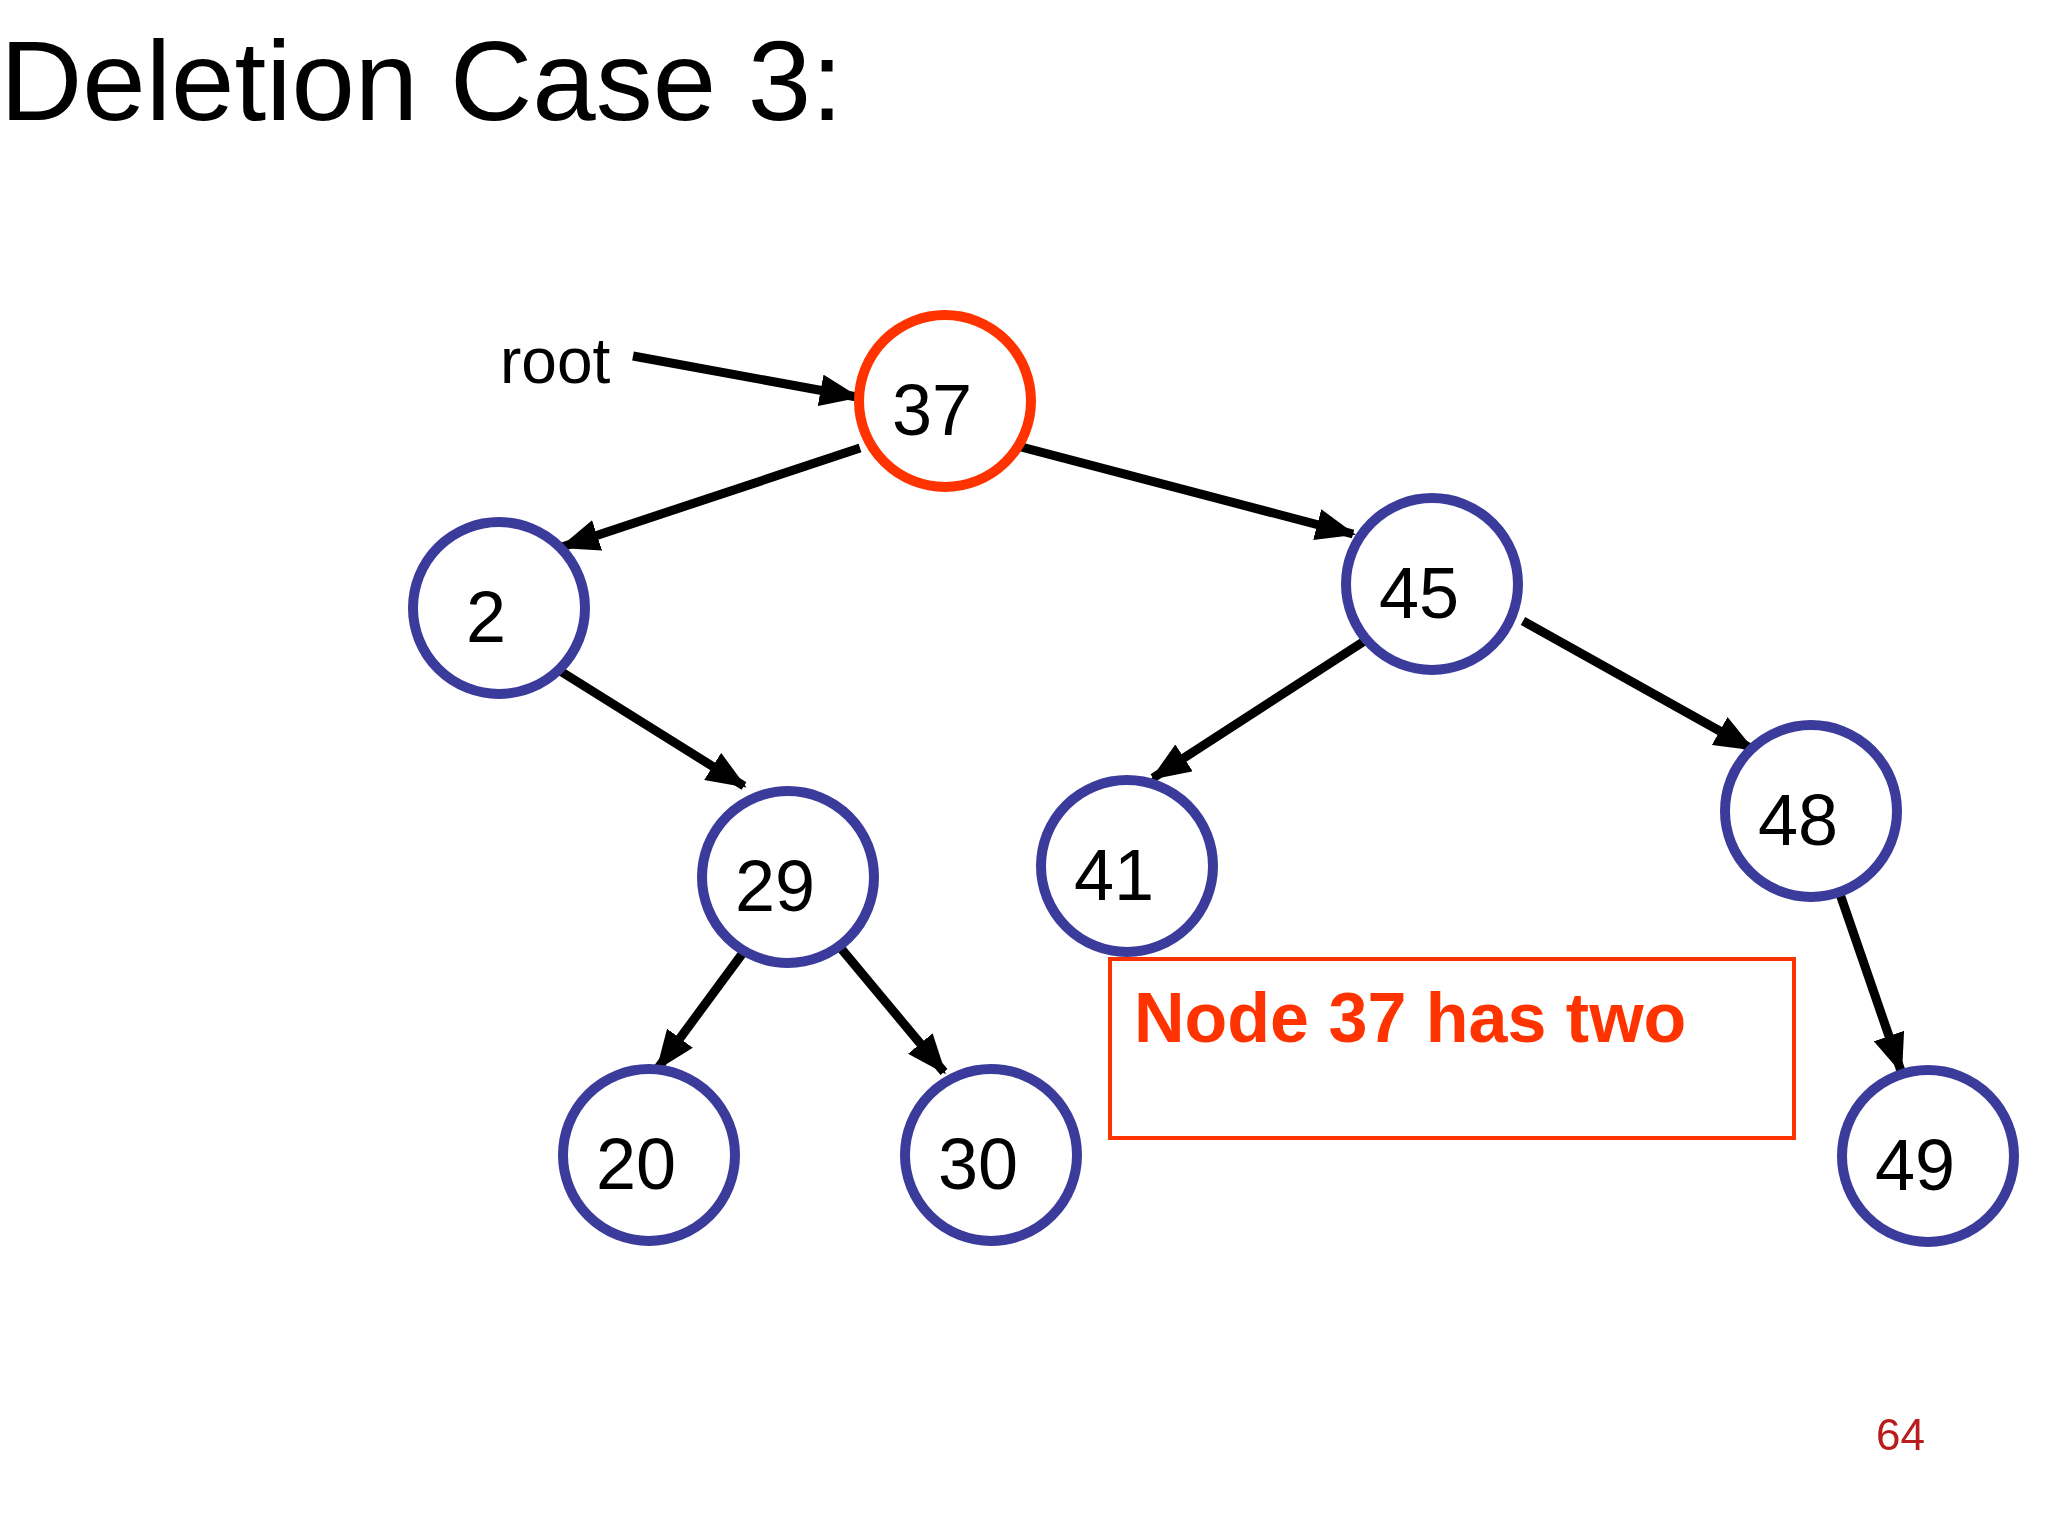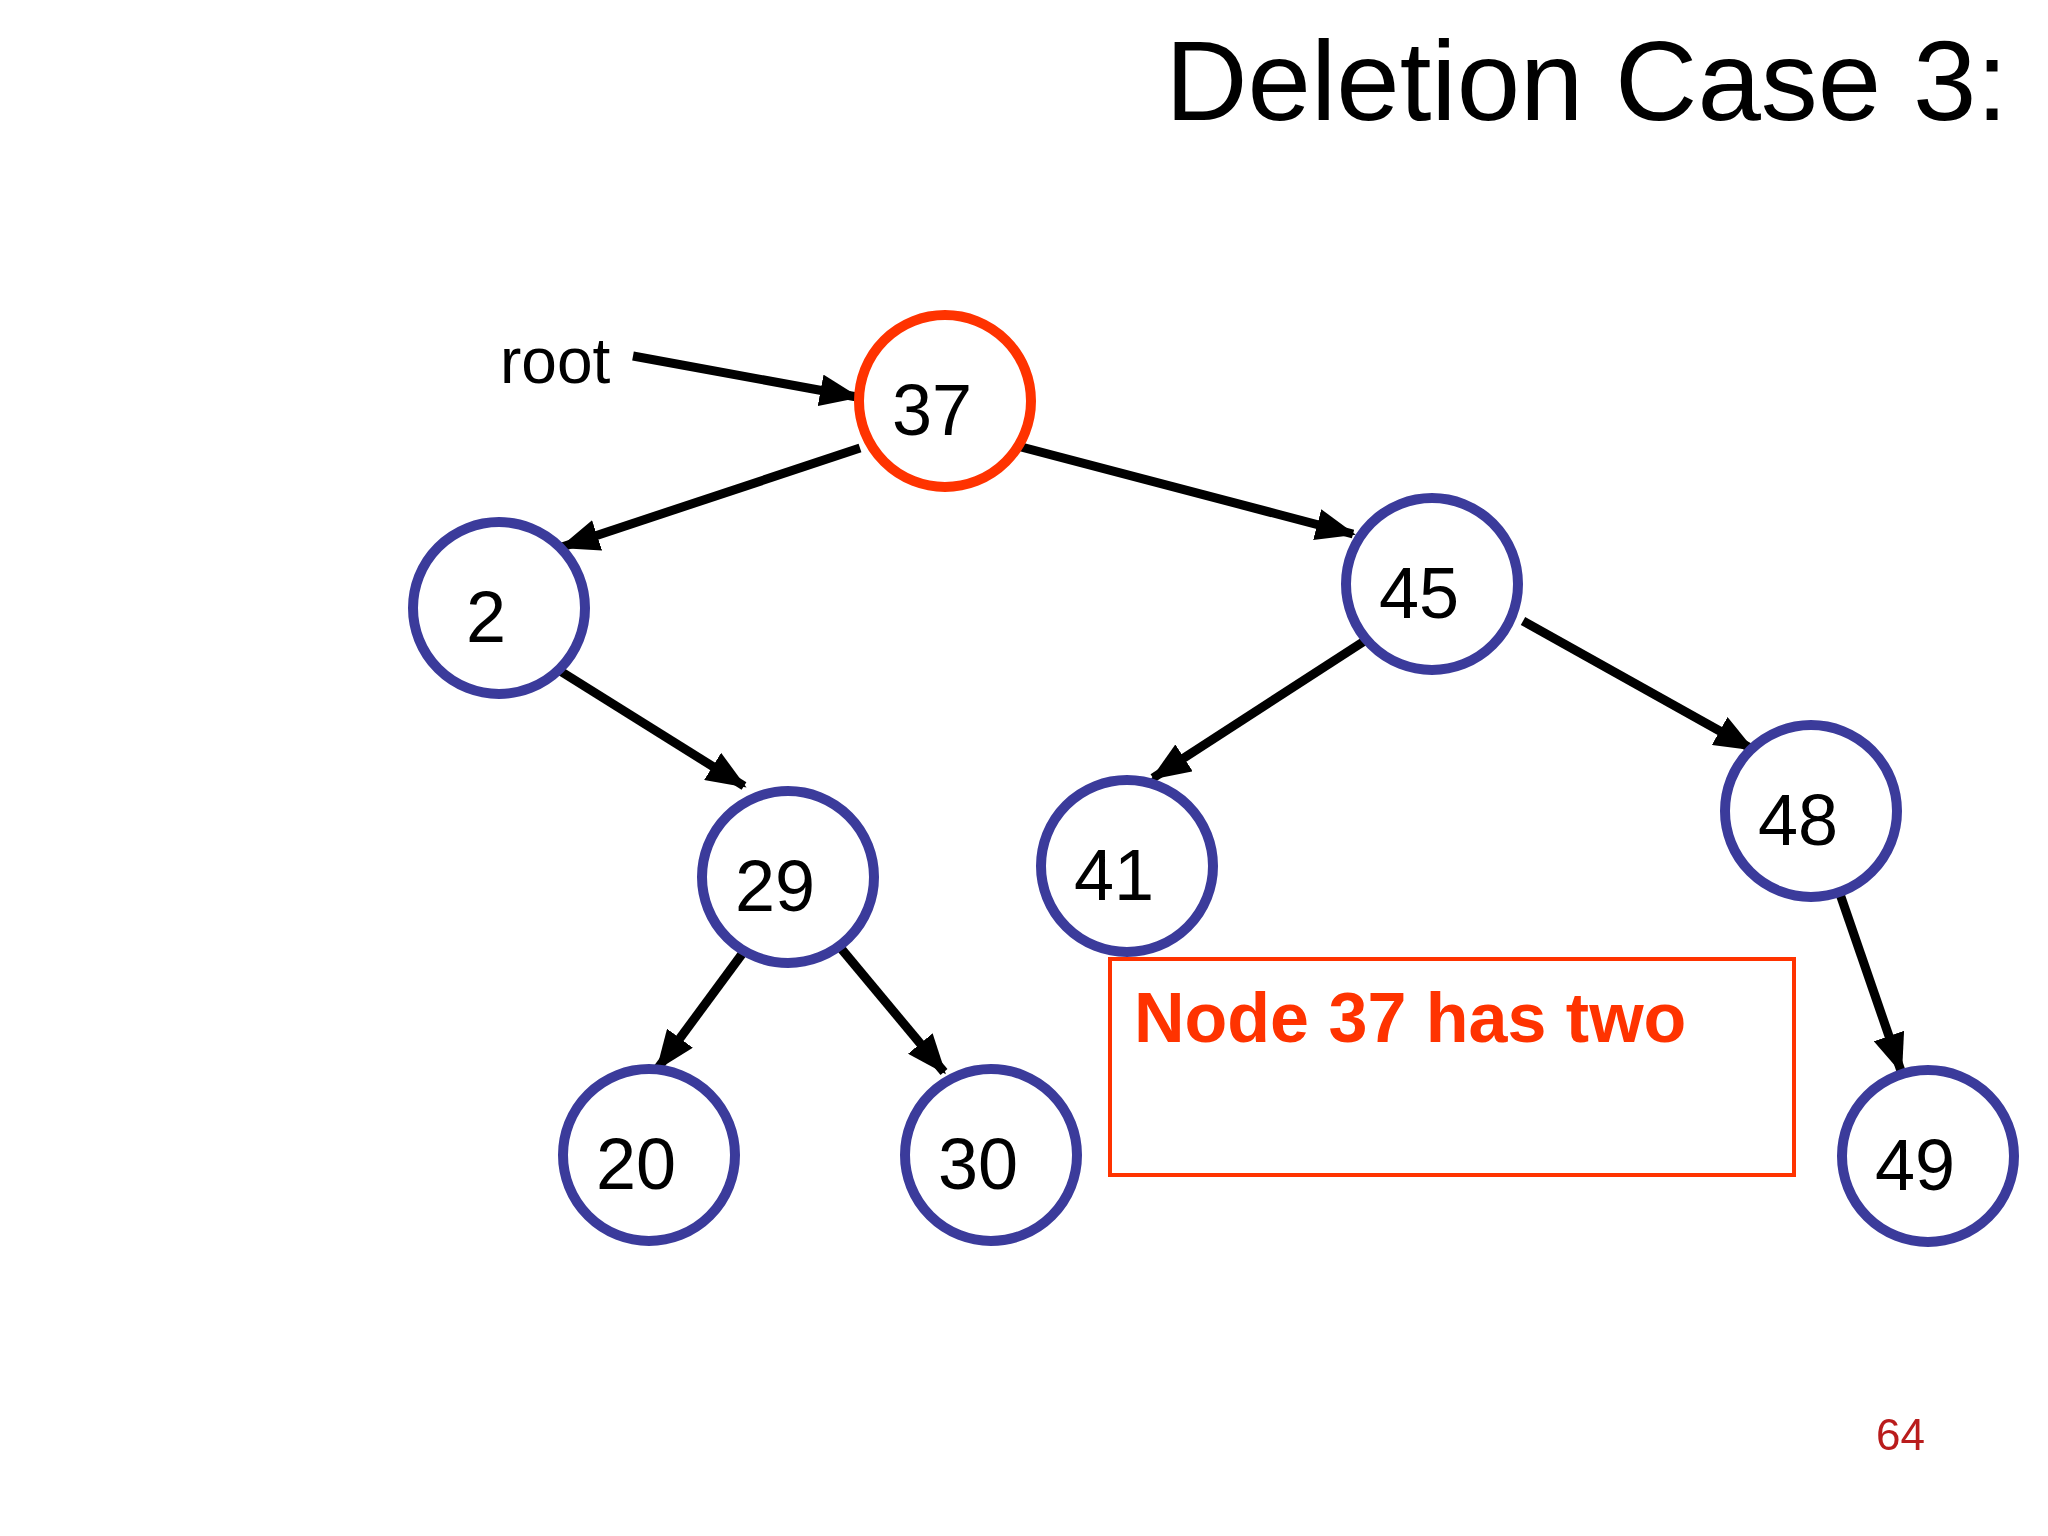--- a/index.html
+++ b/index.html
@@ -13,21 +13,21 @@
     height: 1536px;
     background: #ffffff;
     overflow: hidden;
     font-family: "Liberation Sans", sans-serif;
   }
   .title {
     position: absolute;
     top: 10px;
     left: 0;
     width: 2008px;
-    text-align: right;
+    text-align: left;
     font-size: 114px;
     line-height: 141px;
     color: #000000;
     font-weight: 400;
   }
   .diagram {
     position: absolute;
     top: 0;
     left: 0;
   }
@@ -54,21 +54,21 @@
   .root-label {
     font-family: "Liberation Sans", sans-serif;
     font-size: 64px;
     fill: #000000;
   }
   .annotation-box {
     position: absolute;
     left: 1108px;
     top: 957px;
     width: 688px;
-    height: 220px;
+    height: 183px;
     box-sizing: border-box;
     border: 4px solid #FF3300;
     color: #FF3300;
     font-size: 70px;
     font-weight: 700;
     line-height: 83px;
     padding: 16px 0 0 22px;
   }
   .page-number {
     position: absolute;

